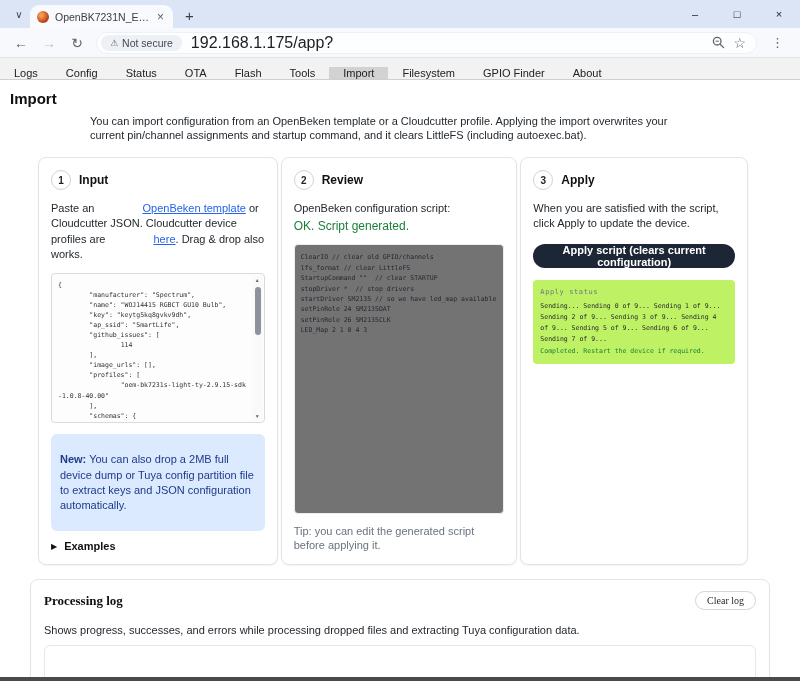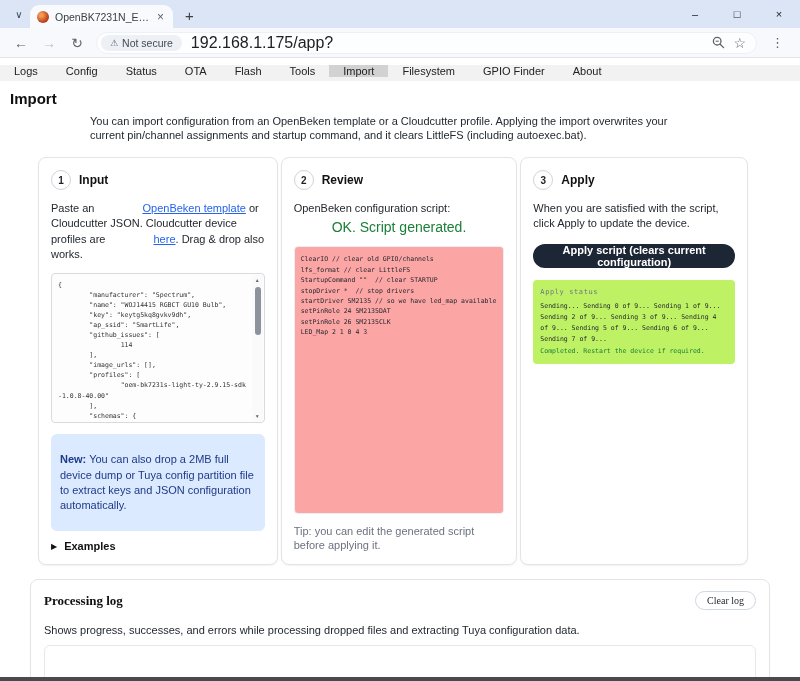--- a/index.html
+++ b/index.html
@@ -32,21 +32,21 @@
   .address-bar { flex:1; height:22px; background:#fdfeff; border:1px solid #eef0f4;
     border-radius:12px; display:flex; align-items:center; padding:0 4px 0 4px; margin:0 4px; }
   .sec-chip { display:flex; align-items:center; gap:4px; background:#edf0f5;
     border-radius:10px; padding:2px 9px; font-size:10.5px; color:#444a52; }
   .warn-ico { font-size:9px; color:#5f6368; }
   .url-text { font-size:16px; color:#202124; margin-left:9px; flex:1; }
   .addr-icons { display:flex; align-items:center; gap:8px; padding-right:6px; }
   .menu-dots { font-size:13px; color:#5f6368; padding:0 8px; cursor:pointer; }
   
   .navstrip { height:22px; background:#f2f2f2; border-bottom:1px solid #cfcfcf;
-    display:flex; align-items:flex-start; font-size:11px; color:#222;margin-top:7px; }
+    display:flex; align-items:flex-end; font-size:11px; color:#222; }
   .nav-tab { padding:0 14px; display:flex; align-items:center; cursor:pointer; }
   .nav-tab.active { background:#d2d2d2; }
   
   .page { position:absolute; top:81px; left:0; right:0; bottom:4px; background:#fff; overflow:hidden; }
   .page-title { font-size:15px; font-weight:bold; margin:9px 0 0 10px; color:#111; }
   .intro { margin:7px 0 0 90px; width:600px; font-size:11px; line-height:1.28; color:#24292f; }
   .cards { display:flex; gap:3px; padding:0 52px 0 38px; margin-top:15px; height:408px; }
   .card { background:#fff; border:1px solid #e4e4e8; border-radius:8px;
     box-shadow:0 1px 2px rgba(0,0,0,.05); padding:12px; display:flex; flex-direction:column; }
   .card-1 { width:240px; } .card-2 { width:237px; } .card-3 { width:228px; }
@@ -68,22 +68,22 @@
   .sb-arrow { font-size:5px; color:#606670; }
   .sb-thumb { position:absolute; top:13px; right:3px; width:6px; height:48px;
     background:#8d939c; border-radius:3px; cursor:grab; }
   .note { background:#dbeafe; border-radius:6px; padding:18px 9px; margin-top:11px;
     font-size:11px; line-height:1.38; color:#1e3a8a; }
   .note b { font-weight:bold; }
   .examples { margin-top:9px; display:flex; align-items:center; gap:7px;
     font-size:11px; font-weight:bold; color:#111; cursor:pointer; }
   .examples .arrow { font-size:8px; }
   
-  .ok-line { color:#1a7f37; font-size:14px; margin-top:3px;text-align:center; }
-  .script-box { flex:1; margin-top:11px; background:#fca5a5; border:1px solid #eceef1;
+  .ok-line { color:#1a7f37; font-size:12px; margin-top:3px; }
+  .script-box { flex:1; margin-top:11px; background:#737373; border:1px solid #eceef1;
     border-radius:4px; padding:7px 6px;
     font-family:"DejaVu Sans Mono",monospace; font-size:6.5px; line-height:1.6;
     white-space:pre-wrap; word-break:break-all; color:#24292f; }
   .tip { color:#6b7280; font-size:11px; line-height:1.3; margin-top:10px; }
   
   .apply-btn { margin-top:12px; width:100%; height:24px; border:none; border-radius:14px;
     background:#1d2634; color:#fff; font-family:inherit; font-size:11px; font-weight:bold;
     cursor:pointer; }
   .status-box { margin-top:12px; background:#bef264; border-radius:4px; padding:8px 7px;
     font-family:"DejaVu Sans Mono",monospace; }

